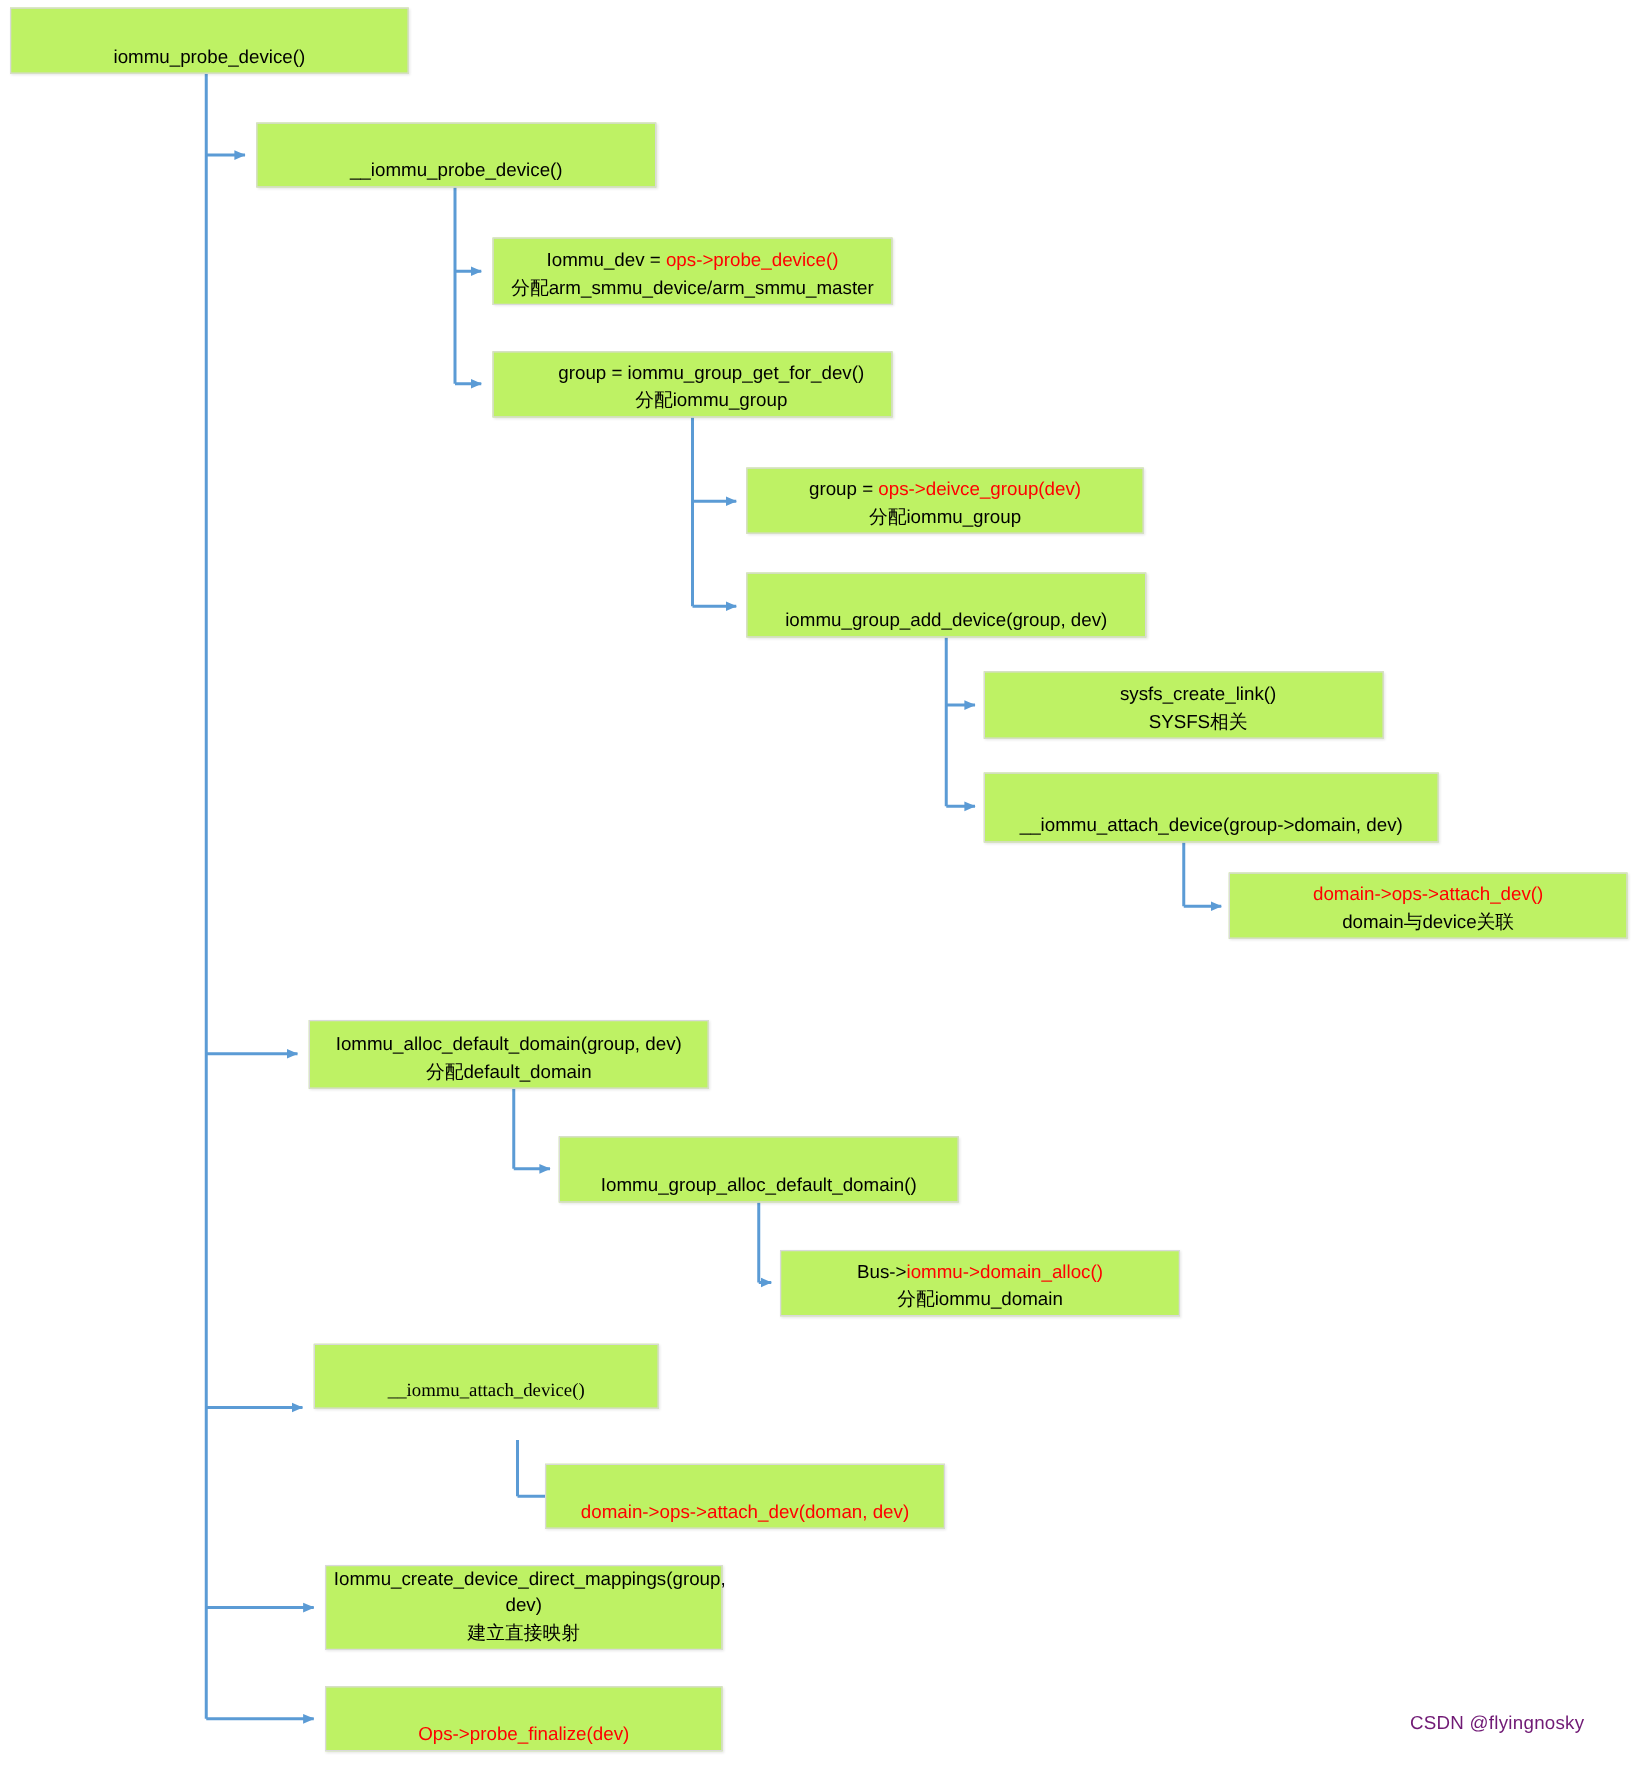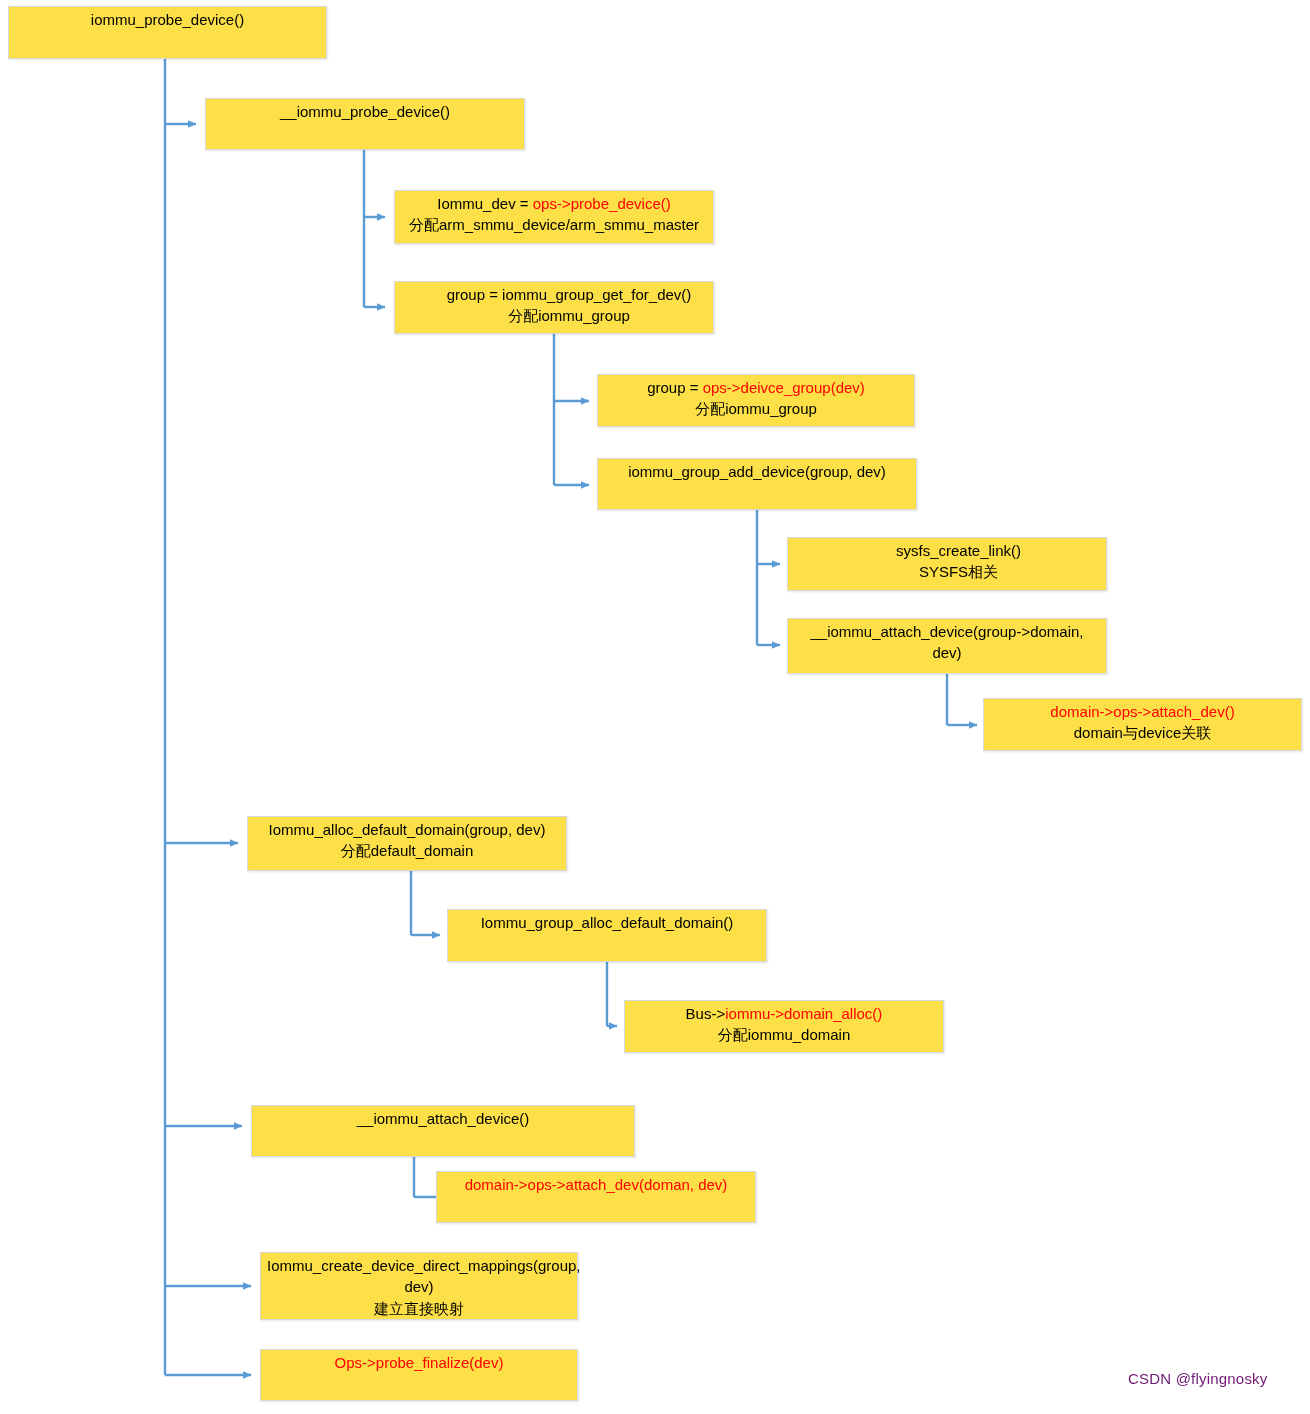--- a/index.html
+++ b/index.html
@@ -21,27 +21,27 @@
     position: absolute;
     left: 0;
     top: 0;
     width: 1310px;
     height: 1414px;
     pointer-events: none;
   }
   .node {
     position: absolute;
     box-sizing: border-box;
-    background: #fde047;
+    background: #bef264;
     border: 1px solid #d9d9d9;
     box-shadow: 1px 1px 2px rgba(0,0,0,0.10);
     display: flex;
     flex-direction: column;
     align-items: center;
-    justify-content: flex-start;
+    justify-content: flex-end;
     text-align: center;
     font-size: 15px;
     line-height: 1.42;
     color: #000000;
     padding: 2px 6px;
   }
   .node .ln {
     display: block;
     width: 100%;
     white-space: normal;
@@ -149,21 +149,21 @@
 
   <div class="node" style="left:787px; top:537px; width:320px; height:54px;padding-left:29px;">
     <span class="ln">
       <span class="blk">sysfs_create_link()</span>
     </span>
     <span class="ln">
       <span class="blk">SYSFS相关</span>
     </span>
   </div>
 
-  <div class="node" style="left:787px; top:618px; width:320px; height:56px;">
+  <div class="node" style="left:787px; top:618px; width:364px; height:56px;">
     <span class="ln">
       <span class="blk">__iommu_attach_device(group-&gt;domain, dev)</span>
     </span>
   </div>
 
   <div class="node" style="left:247px; top:816px; width:320px; height:55px;">
     <span class="ln">
       <span class="blk">Iommu_alloc_default_domain(group, dev)</span>
     </span>
     <span class="ln">
@@ -188,21 +188,21 @@
 
   <div class="node" style="left:624px; top:1000px; width:320px; height:53px;">
     <span class="ln">
       <span class="blk">Bus-&gt;</span><span class="red">iommu-&gt;domain_alloc()</span>
     </span>
     <span class="ln">
       <span class="blk">分配iommu_domain</span>
     </span>
   </div>
 
-  <div class="node" style="left:251px; top:1105px; width:384px; height:52px;">
+  <div class="node" style="left:251px; top:1075px; width:276px; height:52px;font-family:Liberation Serif, serif;">
     <span class="ln">
       <span class="blk">__iommu_attach_device()</span>
     </span>
   </div>
 
   <div class="node" style="left:436px; top:1171px; width:320px; height:52px;">
     <span class="ln">
       <span class="red">domain-&gt;ops-&gt;attach_dev(doman, dev)</span>
     </span>
   </div>

